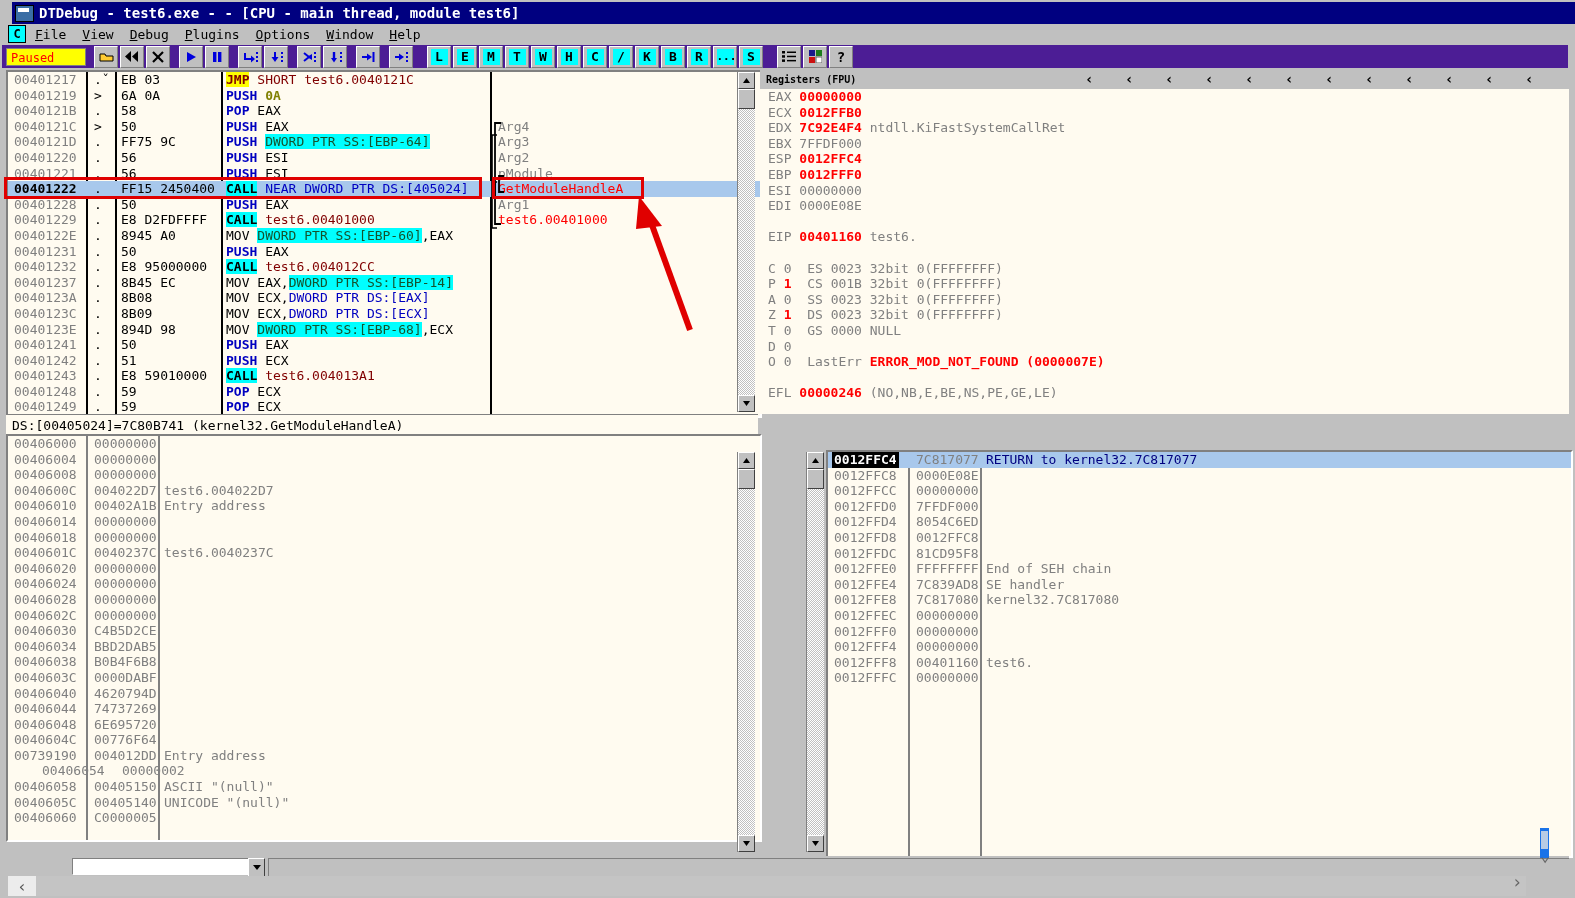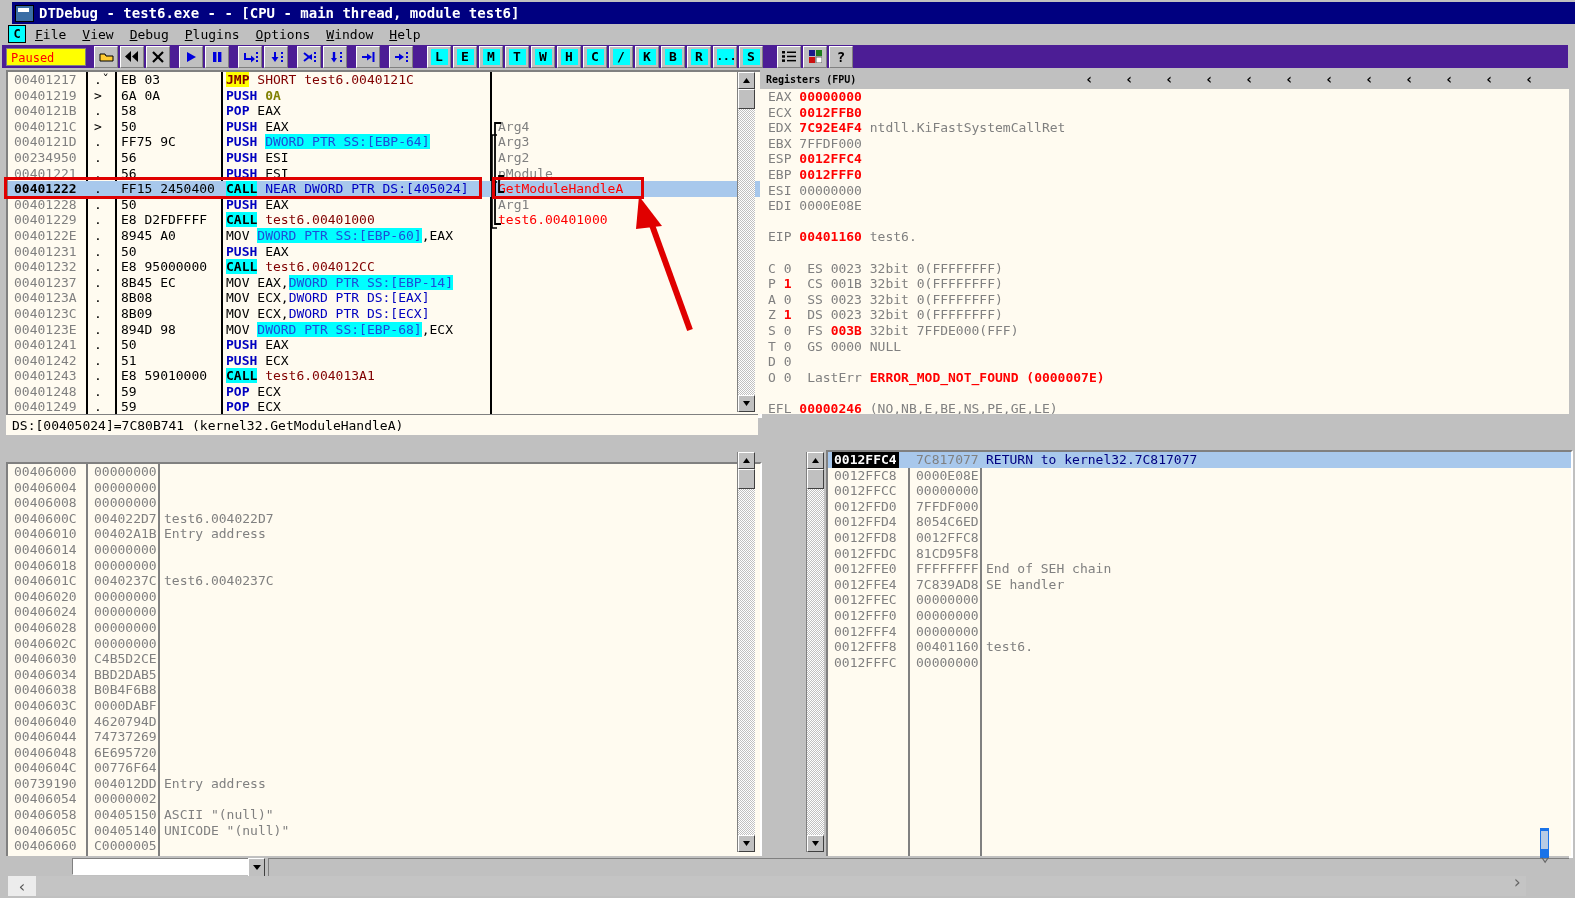--- a/index.html
+++ b/index.html
@@ -57,21 +57,21 @@
   .c-arg{position:absolute;left:490px;color:#808080;}
   .vsep1{position:absolute;left:78px;top:0;width:2px;height:344px;background:#000;}
   .vsep2{position:absolute;left:107px;top:0;width:2px;height:344px;background:#000;}
   .vsep3{position:absolute;left:213px;top:0;width:2px;height:344px;background:#000;}
   .vsep4{position:absolute;left:482px;top:0;width:2px;height:344px;background:#000;}
   .mn{color:#0000c0;font-weight:bold;}
   .mn-hl{color:#000;font-weight:bold;background:#00ffff;}
   .mn-jmp{color:#800000;font-weight:bold;background:#ffff00;}
   .op{color:#000;}
   .op-b{color:#0000c0;}
-  .op-hl{color:#1d4ed8;background:#00ffff;}
+  .op-hl{color:#14532d;background:#00ffff;}
   .op-imm{color:#808000;font-weight:bold;}
   .op-tgt{color:#800000;}
   .argname{color:#808080;}
   .argred{color:#ff0000;}
 
   
   #regtitle{position:absolute;left:760px;top:70px;width:809px;height:19px;background:#c0c0c0;
     border-bottom:2px solid #ffff00;display:flex;align-items:center;}
   #regtitle .rt{font-size:10px;font-weight:bold;color:#000;margin-left:6px;font-family:"DejaVu Sans Mono",monospace;}
   .chev{position:absolute;font-size:14px;color:#000;font-weight:bold;top:1px;}
@@ -81,21 +81,21 @@
   .rg{color:#808080;}
   .rk{color:#808080;}
 
   
   #dstatus{position:absolute;left:6px;top:414px;width:752px;height:20px;background:#fffbf0;
     border-top:1px solid #808080;}
   #dstatus span{font-size:13px;color:#000;line-height:20px;padding-left:6px;white-space:pre;
     font-family:"DejaVu Sans Mono",monospace;}
 
   
-  #dump{left:6px;top:462px;width:752px;height:404px;overflow:hidden;}
+  #dump{left:6px;top:434px;width:752px;height:404px;overflow:hidden;}
   .mrow{height:15.6px;line-height:15.6px;white-space:pre;font-size:13px;color:#808080;}
   .m-a{position:absolute;left:6px;}
   .m-v{position:absolute;left:86px;}
   .m-c{position:absolute;left:156px;color:#808080;}
   .msep1{position:absolute;left:78px;top:0;width:2px;height:404px;background:#808080;}
   .msep2{position:absolute;left:150px;top:0;width:2px;height:404px;background:#808080;}
 
   
   #stack{left:826px;top:450px;width:743px;height:404px;overflow:hidden;}
   .srow{height:15.6px;line-height:15.6px;white-space:pre;font-size:13px;color:#808080;position:relative;}
@@ -315,21 +315,21 @@
     <div class="vsep1"></div>
       <div class="vsep2"></div>
       <div class="vsep3"></div>
       <div class="vsep4"></div>
     <div id="disasm-lines" style="position:relative;">
         <div class="dline"><span class="c-addr">00401217</span><span class="c-mark">.ˇ</span><span class="c-hex">EB 03</span><span class="c-dis"><span class="mn-jmp">JMP</span><span class="op-tgt"> SHORT test6.0040121C</span></span></div>
         <div class="dline"><span class="c-addr">00401219</span><span class="c-mark">&gt;</span><span class="c-hex">6A 0A</span><span class="c-dis"><span class="mn">PUSH</span><span class="op"> </span><span class="op-imm">0A</span></span></div>
         <div class="dline"><span class="c-addr">0040121B</span><span class="c-mark">.</span><span class="c-hex">58</span><span class="c-dis"><span class="mn">POP</span><span class="op"> EAX</span></span></div>
         <div class="dline"><span class="c-addr">0040121C</span><span class="c-mark">&gt;</span><span class="c-hex">50</span><span class="c-dis"><span class="mn">PUSH</span><span class="op"> EAX</span></span><span class="c-arg argname">Arg4</span></div>
         <div class="dline"><span class="c-addr">0040121D</span><span class="c-mark">.</span><span class="c-hex">FF75 9C</span><span class="c-dis"><span class="mn">PUSH</span><span class="op"> </span><span class="op-hl">DWORD PTR SS:[EBP-64]</span></span><span class="c-arg argname">Arg3</span></div>
-        <div class="dline"><span class="c-addr">00234950</span><span class="c-mark">.</span><span class="c-hex">56</span><span class="c-dis"><span class="mn">PUSH</span><span class="op"> ESI</span></span><span class="c-arg argname">Arg2</span></div>
+        <div class="dline"><span class="c-addr">00401220</span><span class="c-mark">.</span><span class="c-hex">56</span><span class="c-dis"><span class="mn">PUSH</span><span class="op"> ESI</span></span><span class="c-arg argname">Arg2</span></div>
         <div class="dline"><span class="c-addr">00401221</span><span class="c-mark">.</span><span class="c-hex">56</span><span class="c-dis"><span class="mn">PUSH</span><span class="op"> ESI</span></span><span class="c-arg argname">pModule</span></div>
         <div class="dline sel"><span class="c-addr cur">00401222</span><span class="c-mark">.</span><span class="c-hex">FF15 2450400</span><span class="c-dis"><span class="mn-hl">CALL</span><span class="op-b"> NEAR DWORD PTR DS:[405024]</span></span><span class="c-arg argred">GetModuleHandleA</span></div>
         <div class="dline"><span class="c-addr">00401228</span><span class="c-mark">.</span><span class="c-hex">50</span><span class="c-dis"><span class="mn">PUSH</span><span class="op"> EAX</span></span><span class="c-arg argname">Arg1</span></div>
         <div class="dline"><span class="c-addr">00401229</span><span class="c-mark">.</span><span class="c-hex">E8 D2FDFFFF</span><span class="c-dis"><span class="mn-hl">CALL</span><span class="op-tgt"> test6.00401000</span></span><span class="c-arg argred">test6.00401000</span></div>
         <div class="dline"><span class="c-addr">0040122E</span><span class="c-mark">.</span><span class="c-hex">8945 A0</span><span class="c-dis"><span class="op">MOV </span><span class="op-hl">DWORD PTR SS:[EBP-60]</span><span class="op">,EAX</span></span></div>
         <div class="dline"><span class="c-addr">00401231</span><span class="c-mark">.</span><span class="c-hex">50</span><span class="c-dis"><span class="mn">PUSH</span><span class="op"> EAX</span></span></div>
         <div class="dline"><span class="c-addr">00401232</span><span class="c-mark">.</span><span class="c-hex">E8 95000000</span><span class="c-dis"><span class="mn-hl">CALL</span><span class="op-tgt"> test6.004012CC</span></span></div>
         <div class="dline"><span class="c-addr">00401237</span><span class="c-mark">.</span><span class="c-hex">8B45 EC</span><span class="c-dis"><span class="op">MOV EAX,</span><span class="op-hl">DWORD PTR SS:[EBP-14]</span></span></div>
         <div class="dline"><span class="c-addr">0040123A</span><span class="c-mark">.</span><span class="c-hex">8B08</span><span class="c-dis"><span class="op">MOV ECX,</span><span class="op-b">DWORD PTR DS:[EAX]</span></span></div>
         <div class="dline"><span class="c-addr">0040123C</span><span class="c-mark">.</span><span class="c-hex">8B09</span><span class="c-dis"><span class="op">MOV ECX,</span><span class="op-b">DWORD PTR DS:[ECX]</span></span></div>
@@ -393,21 +393,20 @@
         <div class="rrow"><span class="rk">EBP </span><span class="rv">0012FFF0</span></div>
         <div class="rrow"><span class="rk">ESI </span><span class="rg">00000000</span></div>
         <div class="rrow"><span class="rk">EDI </span><span class="rg">0000E08E</span></div>
         <div class="rrow">&nbsp;</div>
         <div class="rrow"><span class="rk">EIP </span><span class="rv">00401160</span><span class="rg"> test6.<moduleentrypoint></moduleentrypoint></span></div>
         <div class="rrow">&nbsp;</div>
         <div class="rrow"><span class="rk">C </span><span class="rg">0</span><span class="rg">  ES </span><span class="rg">0023</span><span class="rg"> 32bit 0(FFFFFFFF)</span></div>
         <div class="rrow"><span class="rk">P </span><span class="rv">1</span><span class="rg">  CS </span><span class="rg">001B</span><span class="rg"> 32bit 0(FFFFFFFF)</span></div>
         <div class="rrow"><span class="rk">A </span><span class="rg">0</span><span class="rg">  SS </span><span class="rg">0023</span><span class="rg"> 32bit 0(FFFFFFFF)</span></div>
         <div class="rrow"><span class="rk">Z </span><span class="rv">1</span><span class="rg">  DS </span><span class="rg">0023</span><span class="rg"> 32bit 0(FFFFFFFF)</span></div>
-        <div class="rrow"><span class="rk">S </span><span class="rg">0</span><span class="rg">  FS </span><span class="rv">003B</span><span class="rg"> 32bit 7FFDE000(FFF)</span></div>
         <div class="rrow"><span class="rk">T </span><span class="rg">0</span><span class="rg">  GS </span><span class="rg">0000</span><span class="rg"> NULL</span></div>
         <div class="rrow"><span class="rk">D </span><span class="rg">0</span></div>
         <div class="rrow"><span class="rk">O </span><span class="rg">0</span><span class="rg">  LastErr </span><span class="rv">ERROR_MOD_NOT_FOUND (0000007E)</span></div>
         <div class="rrow">&nbsp;</div>
         <div class="rrow"><span class="rk">EFL </span><span class="rv">00000246</span><span class="rg"> (NO,NB,E,BE,NS,PE,GE,LE)</span></div>
       </div>
   </div>
 
   <div id="dstatus">
     <span>DS:[00405024]=7C80B741 (kernel32.GetModuleHandleA)</span>
@@ -431,21 +430,21 @@
         <div class="mrow" style="position: relative;"><span class="m-a">0040602C</span><span class="m-v">00000000</span></div>
         <div class="mrow" style="position: relative;"><span class="m-a">00406030</span><span class="m-v">C4B5D2CE</span></div>
         <div class="mrow" style="position: relative;"><span class="m-a">00406034</span><span class="m-v">BBD2DAB5</span></div>
         <div class="mrow" style="position: relative;"><span class="m-a">00406038</span><span class="m-v">B0B4F6B8</span></div>
         <div class="mrow" style="position: relative;"><span class="m-a">0040603C</span><span class="m-v">0000DABF</span></div>
         <div class="mrow" style="position: relative;"><span class="m-a">00406040</span><span class="m-v">4620794D</span></div>
         <div class="mrow" style="position: relative;"><span class="m-a">00406044</span><span class="m-v">74737269</span></div>
         <div class="mrow" style="position: relative;"><span class="m-a">00406048</span><span class="m-v">6E695720</span></div>
         <div class="mrow" style="position: relative;"><span class="m-a">0040604C</span><span class="m-v">00776F64</span></div>
         <div class="mrow" style="position: relative;"><span class="m-a">00739190</span><span class="m-v">004012DD</span><span class="m-c">Entry address</span></div>
-        <div class="mrow" style="position: relative;"><span class="m-a">00406054</span><span class="m-v">00000002</span></div>
+        <div class="mrow" style="position: relative; margin-left: 28px;"><span class="m-a">00406054</span><span class="m-v">00000002</span></div>
         <div class="mrow" style="position: relative;"><span class="m-a">00406058</span><span class="m-v">00405150</span><span class="m-c">ASCII "(null)"</span></div>
         <div class="mrow" style="position: relative;"><span class="m-a">0040605C</span><span class="m-v">00405140</span><span class="m-c">UNICODE "(null)"</span></div>
         <div class="mrow" style="position: relative;"><span class="m-a">00406060</span><span class="m-v">C0000005</span></div>
       </div>
   </div>
   <div class="vsb" style="left:737px;top:452px;height:400px;">
     <div class="sbbtn">
       <svg width="7" height="5">
           <polygon points="3.5,0 7,5 0,5" fill="#000"></polygon>
         </svg>
@@ -464,20 +463,21 @@
     <div id="stack-lines" style="position:relative;">
         <div class="srow sel"><span class="s-a cur">0012FFC4</span><span class="s-v">7C817077</span><span class="s-c hi">RETURN to kernel32.7C817077</span></div>
         <div class="srow"><span class="s-a">0012FFC8</span><span class="s-v">0000E08E</span></div>
         <div class="srow"><span class="s-a">0012FFCC</span><span class="s-v">00000000</span></div>
         <div class="srow"><span class="s-a">0012FFD0</span><span class="s-v">7FFDF000</span></div>
         <div class="srow"><span class="s-a">0012FFD4</span><span class="s-v">8054C6ED</span></div>
         <div class="srow"><span class="s-a">0012FFD8</span><span class="s-v">0012FFC8</span></div>
         <div class="srow"><span class="s-a">0012FFDC</span><span class="s-v">81CD95F8</span></div>
         <div class="srow"><span class="s-a">0012FFE0</span><span class="s-v">FFFFFFFF</span><span class="s-c">End of SEH chain</span></div>
         <div class="srow"><span class="s-a">0012FFE4</span><span class="s-v">7C839AD8</span><span class="s-c">SE handler</span></div>
+        <div class="srow"><span class="s-a">0012FFE8</span><span class="s-v">7C817080</span><span class="s-c">kernel32.7C817080</span></div>
         <div class="srow"><span class="s-a">0012FFEC</span><span class="s-v">00000000</span></div>
         <div class="srow"><span class="s-a">0012FFF0</span><span class="s-v">00000000</span></div>
         <div class="srow"><span class="s-a">0012FFF4</span><span class="s-v">00000000</span></div>
         <div class="srow"><span class="s-a">0012FFF8</span><span class="s-v">00401160</span><span class="s-c">test6.<moduleentrypoint></moduleentrypoint></span></div>
         <div class="srow"><span class="s-a">0012FFFC</span><span class="s-v">00000000</span></div>
       </div>
   </div>
   <div class="vsb" style="left:806px;top:452px;height:400px;">
     <div class="sbbtn">
       <svg width="7" height="5">

